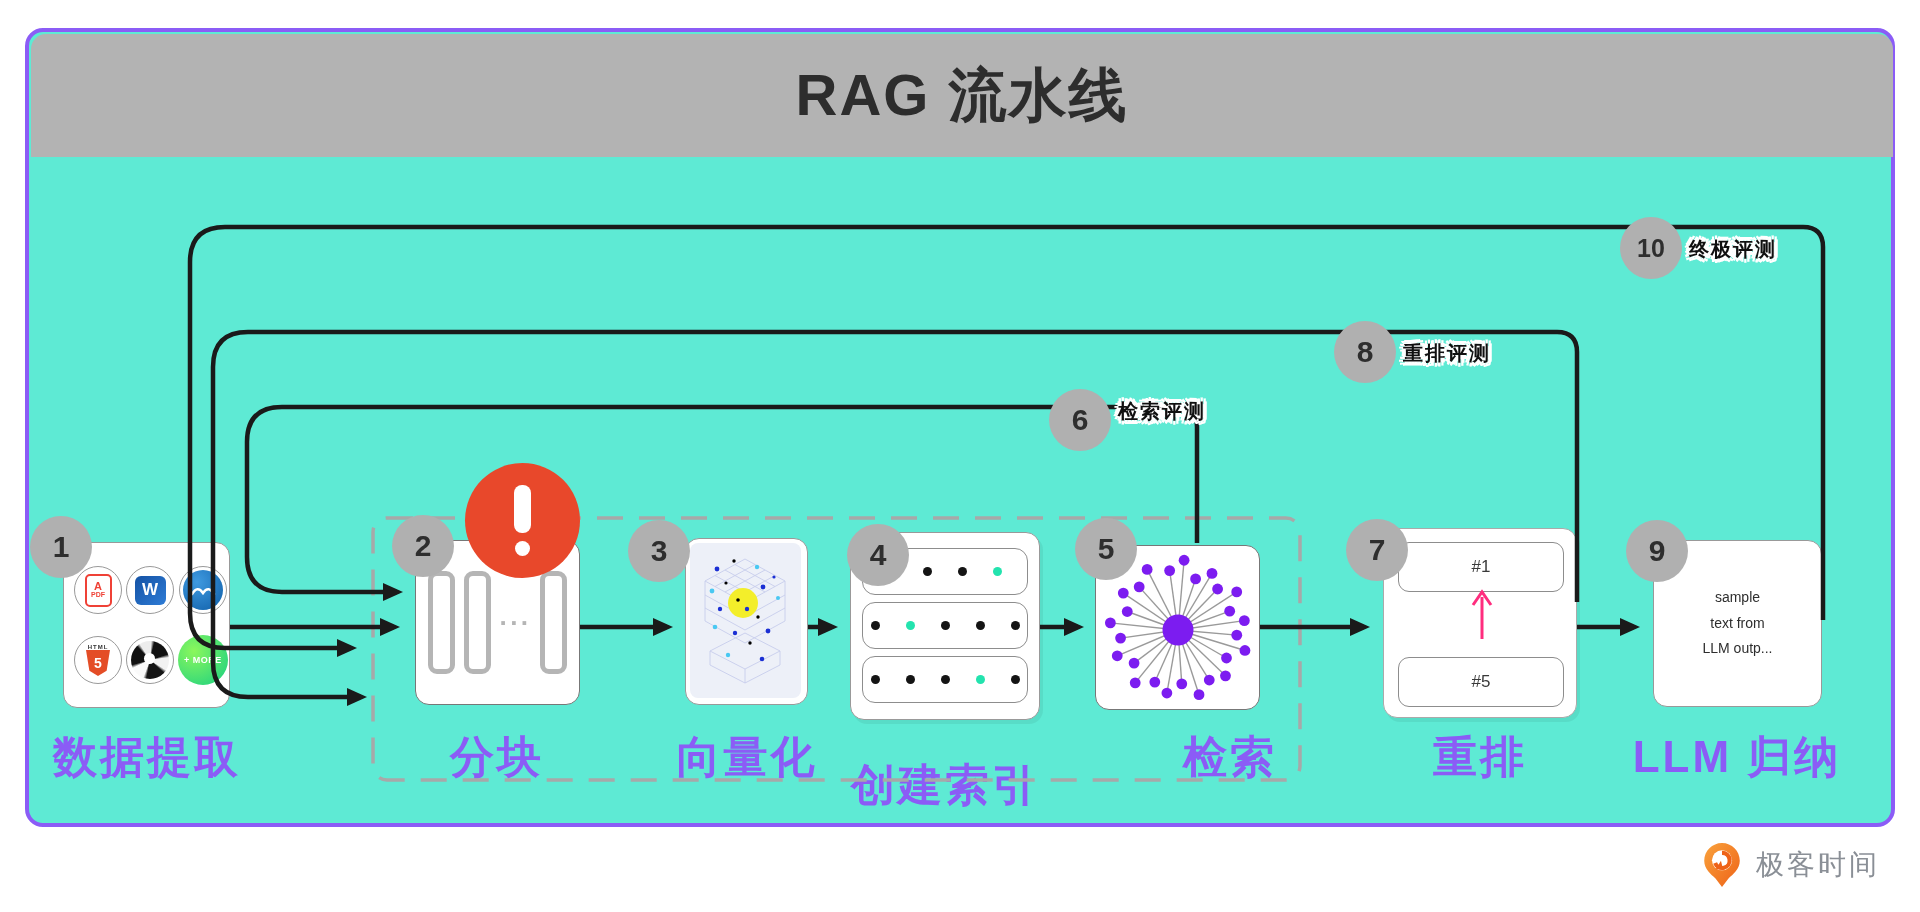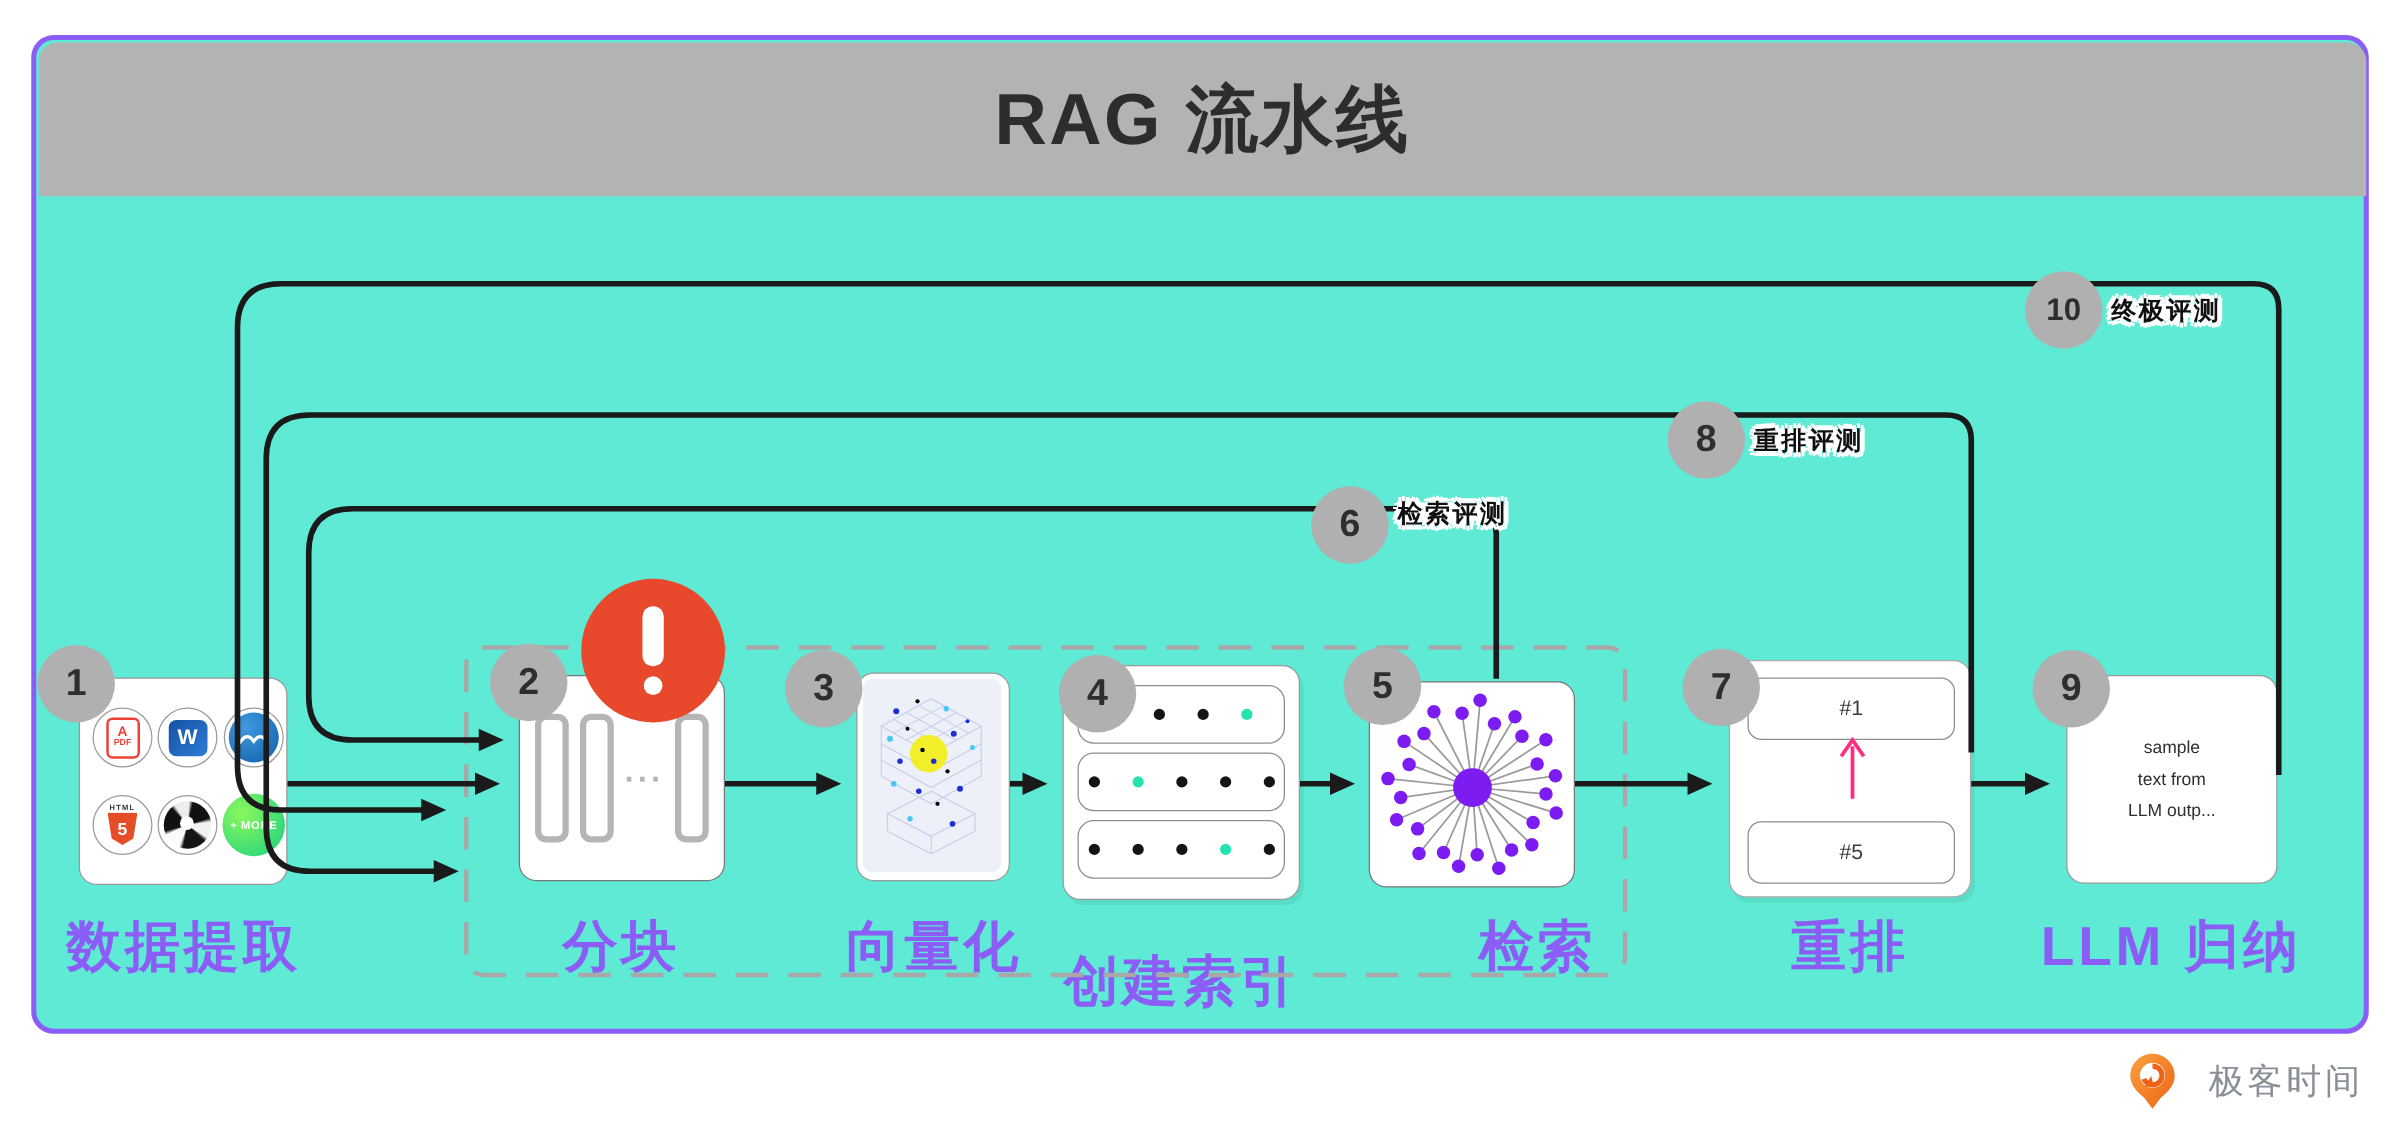--- a/index.html
+++ b/index.html
@@ -103,21 +103,21 @@
 
   
   #overlay { position:absolute; left:0; top:0; z-index:4; pointer-events:none; }
   .flow { stroke:var(--line); stroke-width:4.5; fill:none; }
   .dashedbox { stroke:#a8a8a8; stroke-width:3.5; fill:none; stroke-dasharray:26 16; }
   .ray { stroke:#9a9a9a; stroke-width:1.4; }
   .raydot { fill:var(--accent-purple); }
 
   
   .watermark { position:absolute; left:1703px; top:842px; display:flex;
-               align-items:center; gap:26px; z-index:2; }
+               align-items:center; gap:15px; z-index:2; }
   .wm-text { font-size:28px; color:#8a8f96; letter-spacing:3px; }
 </style>
 </head>
 <body>
 
 <div class="card">
   <div class="header">
     <div class="title">RAG 流水线</div>
   </div>
 </div>

